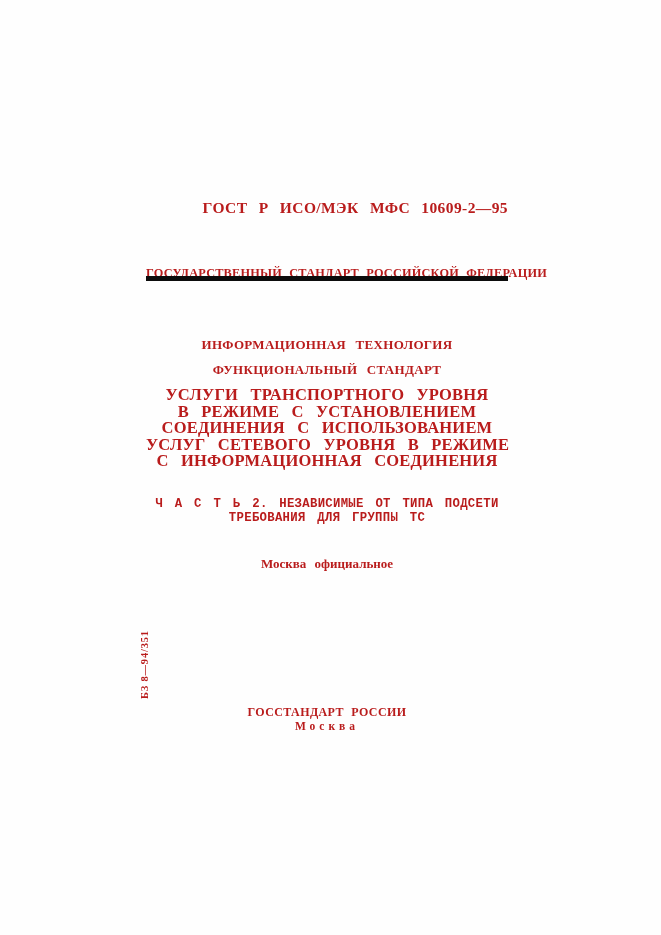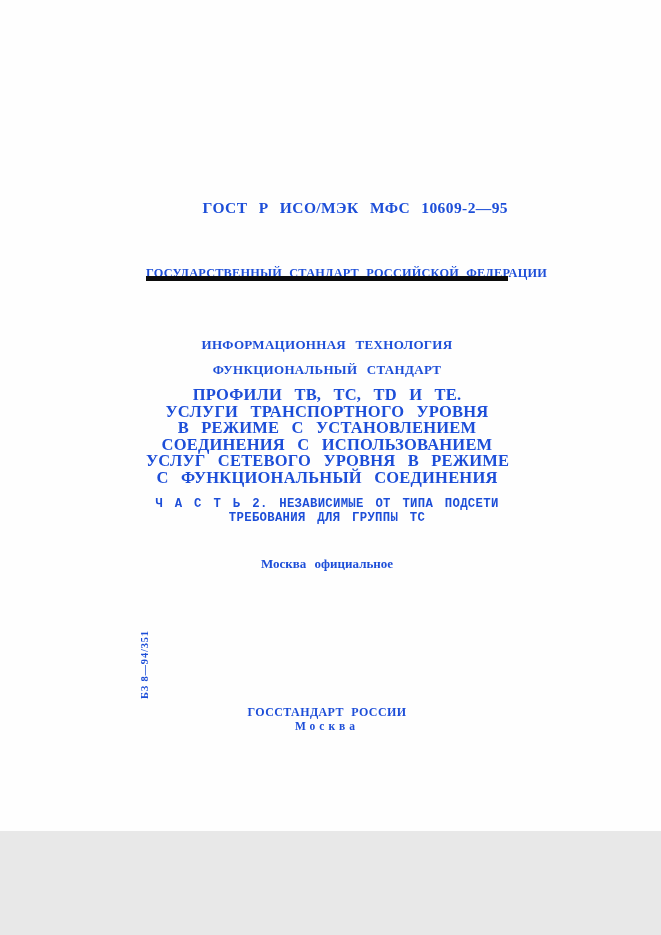--- a/index.html
+++ b/index.html
@@ -3,24 +3,24 @@
 <meta charset="utf-8">
 <style>
   html, body {
     margin: 0;
     padding: 0;
     background: #e8e8e8;
   }
   .page {
     position: relative;
     width: 661px;
-    height: 831px;
+    height: 935px;
     margin: 0 auto;
     background: #fefefe;
-    color: #1d4ed8;
+    color: #b91c1c;
     font-family: "Liberation Serif", "DejaVu Serif", serif;
     font-weight: bold;
     overflow: hidden;
   }
   .abs { position: absolute; }
   .col {
     left: 146px;
     width: 362px;
     text-align: center;
   }
@@ -111,26 +111,25 @@
 
   <div class="abs col fed-heading nowrap">ГОСУДАРСТВЕННЫЙ СТАНДАРТ РОССИЙСКОЙ ФЕДЕРАЦИИ</div>
 
   <div class="abs rule"></div>
 
   <div class="abs col subject nowrap">ИНФОРМАЦИОННАЯ ТЕХНОЛОГИЯ</div>
 
   <div class="abs col std-type nowrap">ФУНКЦИОНАЛЬНЫЙ СТАНДАРТ</div>
 
   <div class="abs col doc-title">
-    <div class="nowrap">ПРОФИЛИ ТВ, ТС, TD И ТЕ.</div>
     <div class="nowrap">УСЛУГИ ТРАНСПОРТНОГО УРОВНЯ</div>
     <div class="nowrap">В РЕЖИМЕ С УСТАНОВЛЕНИЕМ</div>
     <div class="nowrap">СОЕДИНЕНИЯ С ИСПОЛЬЗОВАНИЕМ</div>
     <div class="nowrap">УСЛУГ СЕТЕВОГО УРОВНЯ В РЕЖИМЕ</div>
-    <div class="nowrap">С ФУНКЦИОНАЛЬНЫЙ СОЕДИНЕНИЯ</div>
+    <div class="nowrap">С ИНФОРМАЦИОННАЯ СОЕДИНЕНИЯ</div>
   </div>
 
   <div class="abs col part-heading">
     <div class="nowrap">Ч А С Т Ь 2. НЕЗАВИСИМЫЕ ОТ ТИПА ПОДСЕТИ</div>
     <div class="nowrap">ТРЕБОВАНИЯ ДЛЯ ГРУППЫ ТС</div>
   </div>
 
   <div class="abs col edition-note nowrap">Москва официальное</div>
 
   <div class="abs side-code">БЗ 8—94/351</div>

